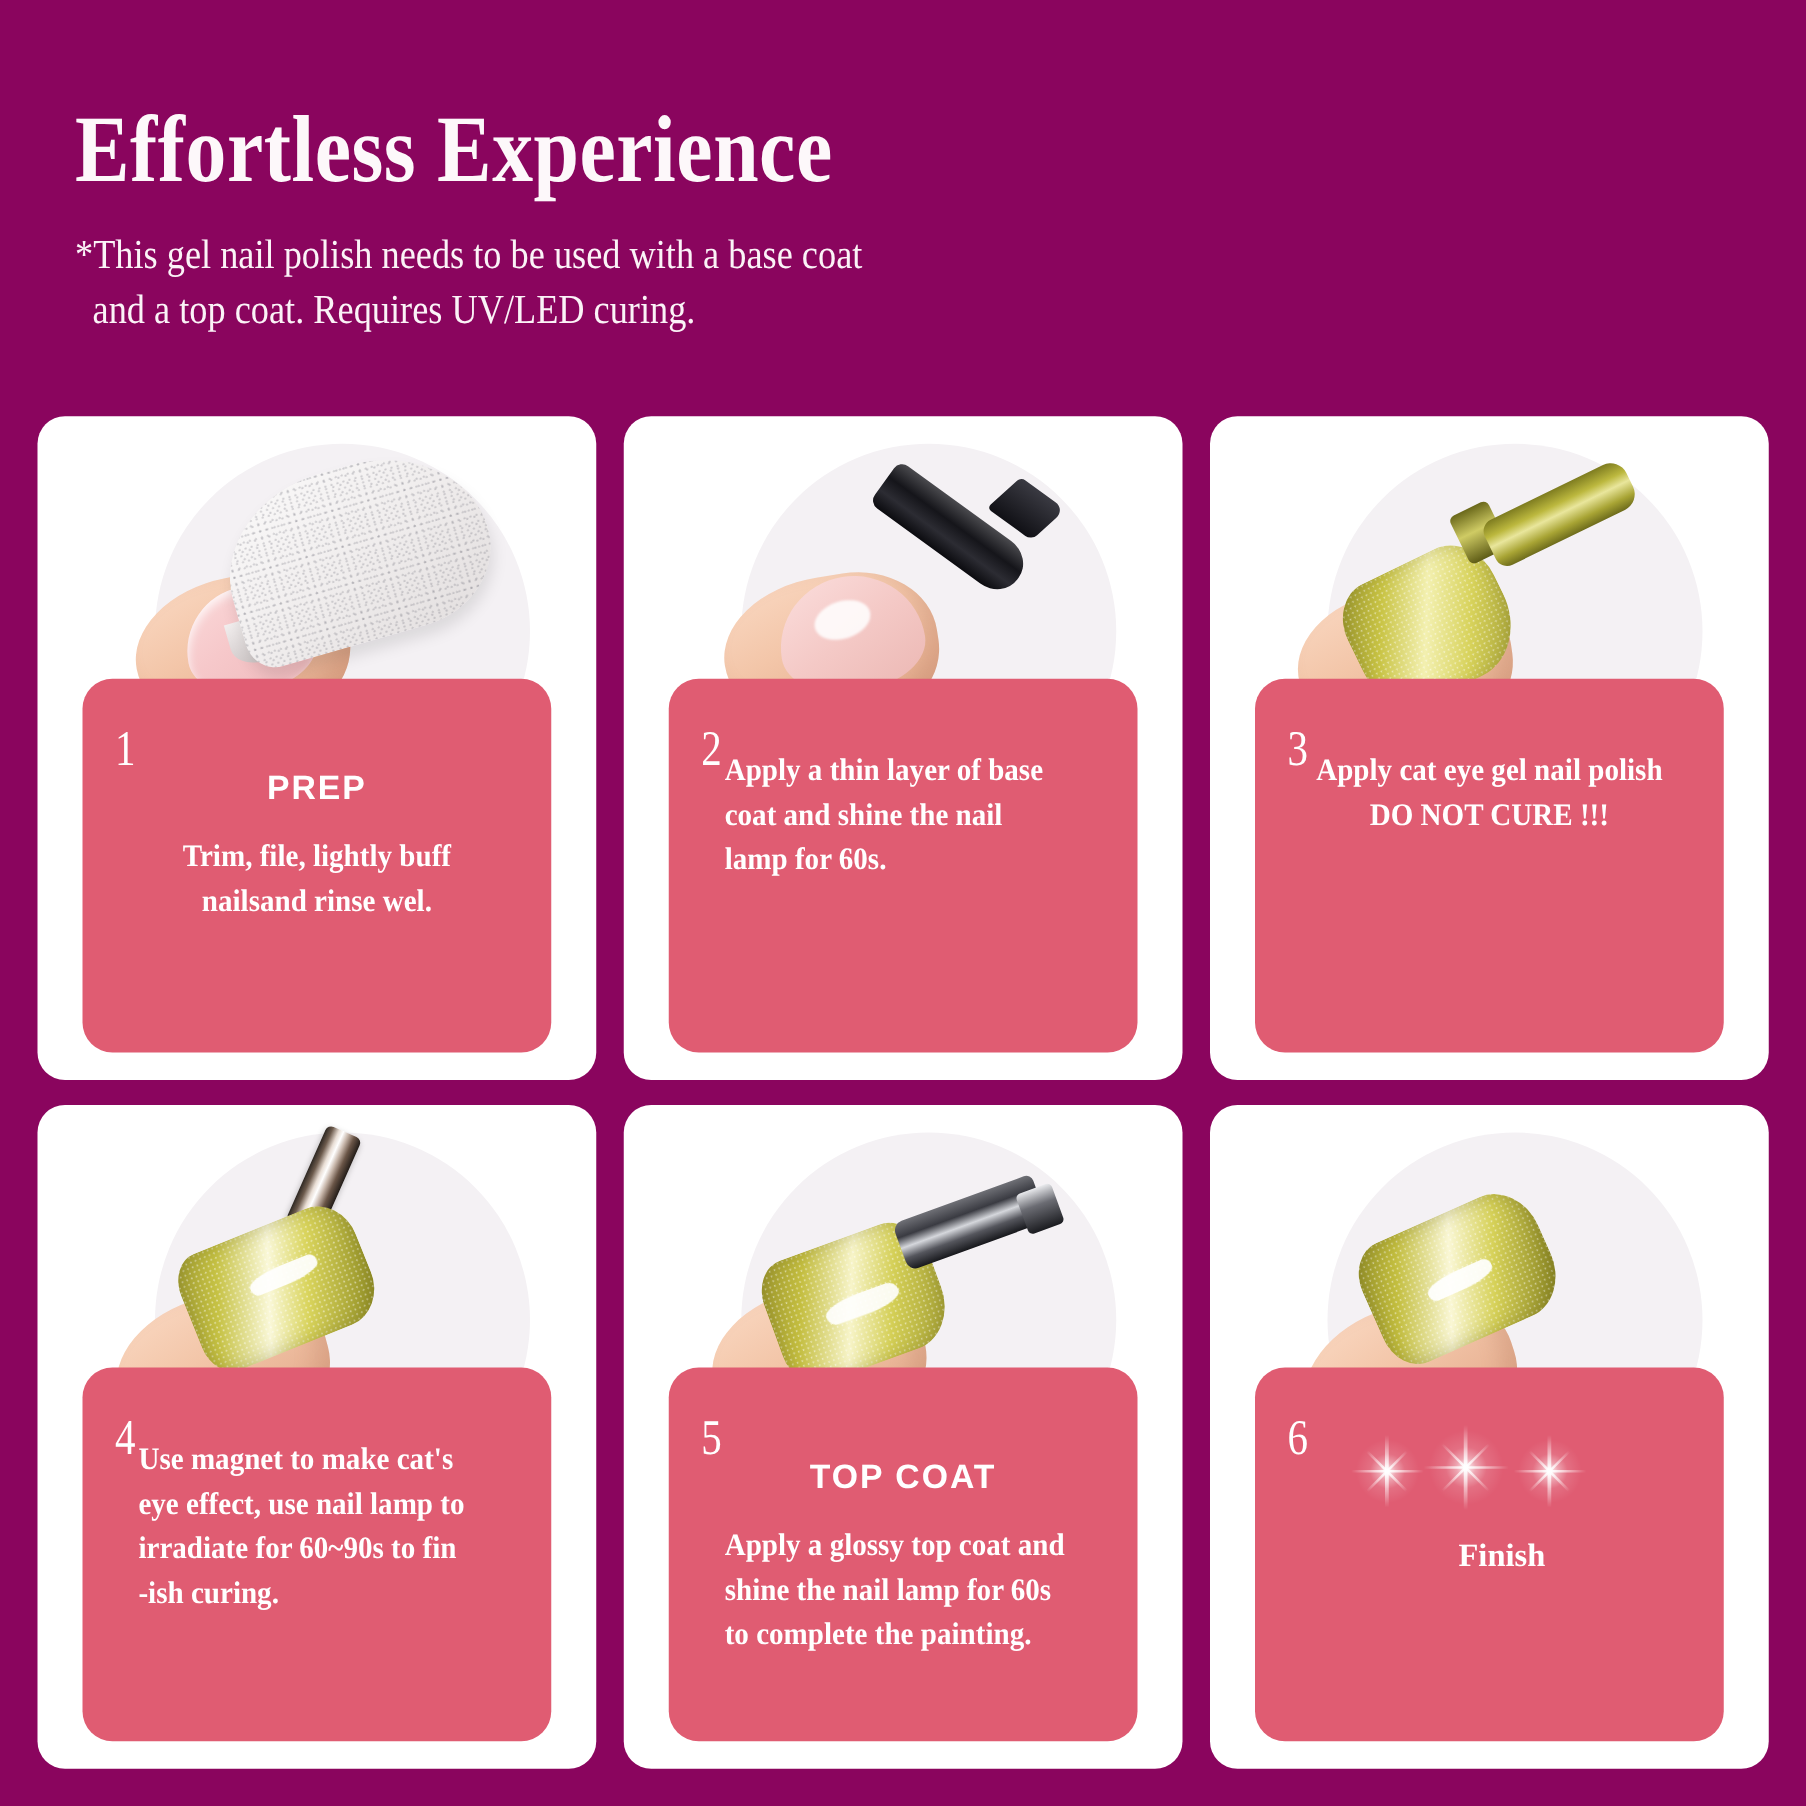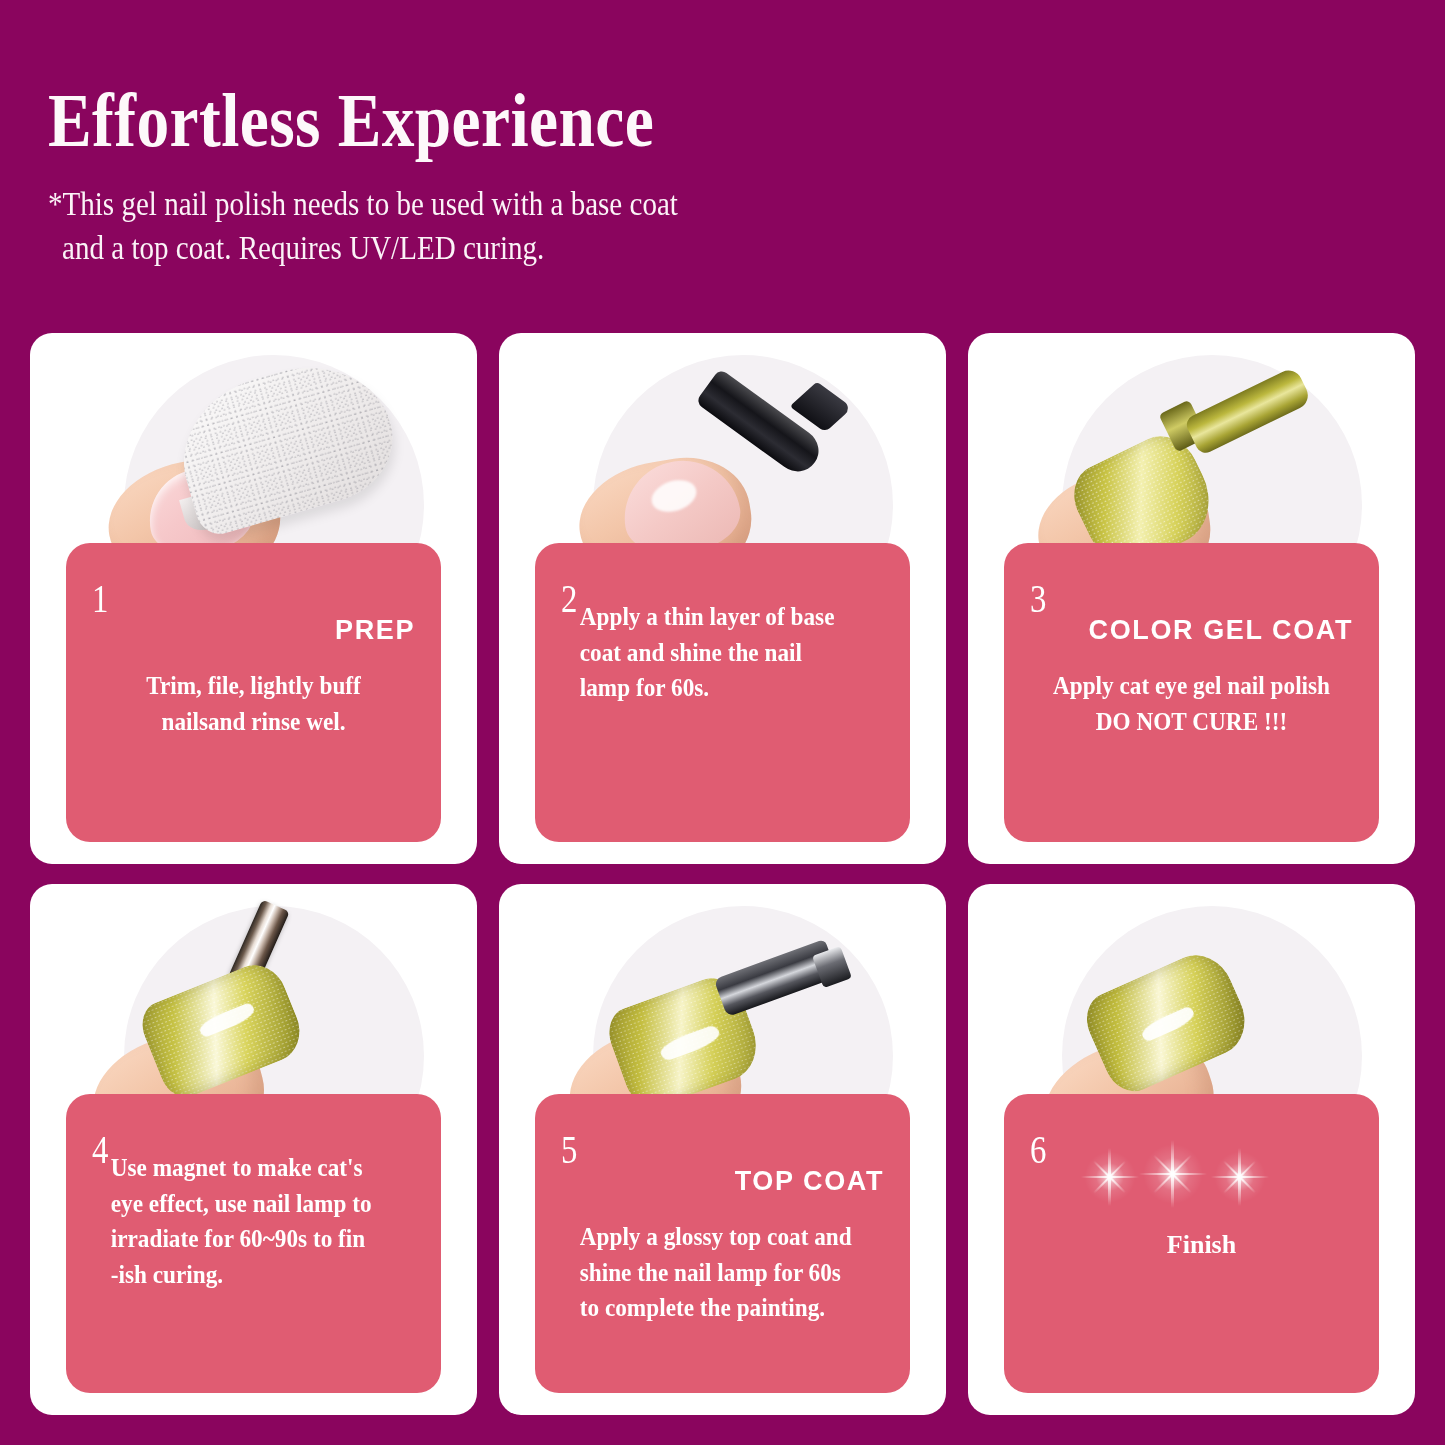--- a/index.html
+++ b/index.html
@@ -12,21 +12,21 @@
 
   #poster{
     position:relative;
     width:1445px; height:1445px;
     background:#8A055E;
   }
 
   
   .header{
     position:absolute;
-    left:48px; top:82px;
+    left:60px; top:82px;
     width:1100px;
   }
   .title{
     font-family:"Liberation Serif", serif;
     font-weight:700;
     font-size:76px;
     line-height:1.02;
     color:#FDF8FA;
     letter-spacing:0.5px;
     transform:scaleX(0.86);
@@ -294,21 +294,21 @@
     left:26px; top:36px;
     font-family:"Liberation Serif", serif;
     font-size:40px;
     line-height:1;
     color:#FFFFFF;
     transform:scaleX(0.82);
     transform-origin:left top;
   }
   .step-title{
     margin-top:38px;
-    text-align:right;
+    text-align:center;
     font-family:"Liberation Sans", sans-serif;
     font-weight:700;
     font-size:27px;
     letter-spacing:1.6px;
     color:#FFFFFF;
   }
   .step-body{
     margin-top:22px;
     font-family:"Liberation Serif", serif;
     font-weight:700;
@@ -416,21 +416,20 @@
     <div class="card">
       <div class="photo-circle"></div>
       <div class="photo">
         <div class="finger c3-finger"></div>
         <div class="nailplate c3-nail"></div>
         <div class="c3-ferrule"></div>
         <div class="c3-handle"></div>
       </div>
       <div class="panel">
         <div class="step-num">3</div>
-        <div class="step-title">COLOR GEL COAT</div>
         <div class="step-body center">Apply cat eye gel nail polish
 DO NOT CURE !!!</div>
       </div>
     </div>
 
     <div class="card">
       <div class="photo-circle"></div>
       <div class="photo">
         <div class="magnet c4-mag-top"></div>
         <div class="finger c4-finger"></div>

